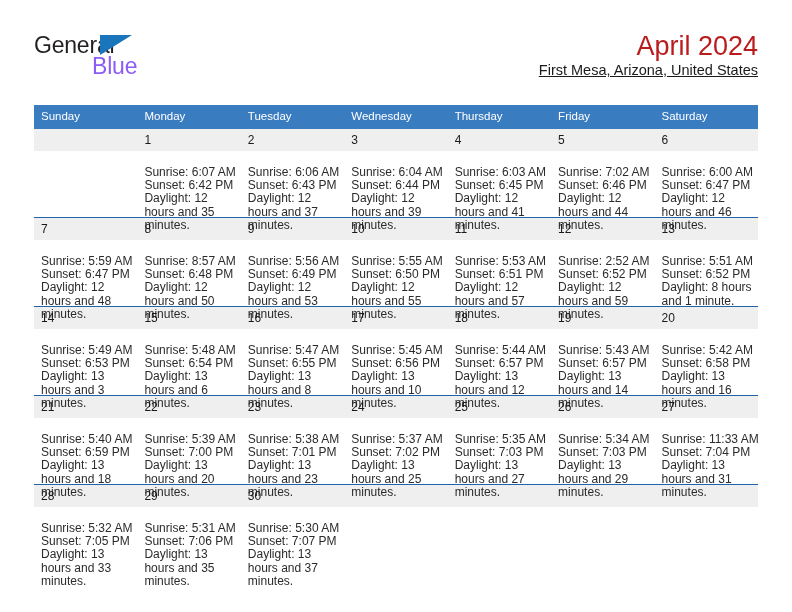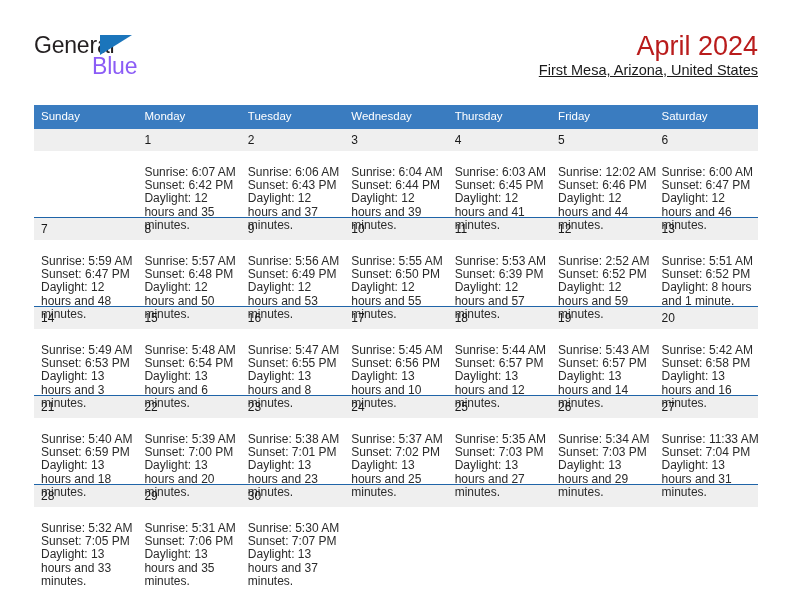--- a/index.html
+++ b/index.html
@@ -219,21 +219,21 @@
                 <div>Sunrise: 6:03 AM</div>
                 <div>Sunset: 6:45 PM</div>
                 <div class="daylight">Daylight: 12 hours and 41 minutes.</div>
               </div>
             </div>
           </td>
           <td>
             <div class="daycell">
               <div class="daynum">5</div>
               <div class="dayinfo">
-                <div>Sunrise: 12:02 AM</div>
+                <div>Sunrise: 7:02 AM</div>
                 <div>Sunset: 6:46 PM</div>
                 <div class="daylight">Daylight: 12 hours and 44 minutes.</div>
               </div>
             </div>
           </td>
           <td>
             <div class="daycell">
               <div class="daynum">6</div>
               <div class="dayinfo">
                 <div>Sunrise: 6:00 AM</div>
@@ -251,21 +251,21 @@
                 <div>Sunrise: 5:59 AM</div>
                 <div>Sunset: 6:47 PM</div>
                 <div class="daylight">Daylight: 12 hours and 48 minutes.</div>
               </div>
             </div>
           </td>
           <td>
             <div class="daycell">
               <div class="daynum">8</div>
               <div class="dayinfo">
-                <div>Sunrise: 5:57 AM</div>
+                <div>Sunrise: 8:57 AM</div>
                 <div>Sunset: 6:48 PM</div>
                 <div class="daylight">Daylight: 12 hours and 50 minutes.</div>
               </div>
             </div>
           </td>
           <td>
             <div class="daycell">
               <div class="daynum">9</div>
               <div class="dayinfo">
                 <div>Sunrise: 5:56 AM</div>
@@ -282,21 +282,21 @@
                 <div>Sunset: 6:50 PM</div>
                 <div class="daylight">Daylight: 12 hours and 55 minutes.</div>
               </div>
             </div>
           </td>
           <td>
             <div class="daycell">
               <div class="daynum">11</div>
               <div class="dayinfo">
                 <div>Sunrise: 5:53 AM</div>
-                <div>Sunset: 6:39 PM</div>
+                <div>Sunset: 6:51 PM</div>
                 <div class="daylight">Daylight: 12 hours and 57 minutes.</div>
               </div>
             </div>
           </td>
           <td>
             <div class="daycell">
               <div class="daynum">12</div>
               <div class="dayinfo">
                 <div>Sunrise: 2:52 AM</div>
                 <div>Sunset: 6:52 PM</div>

